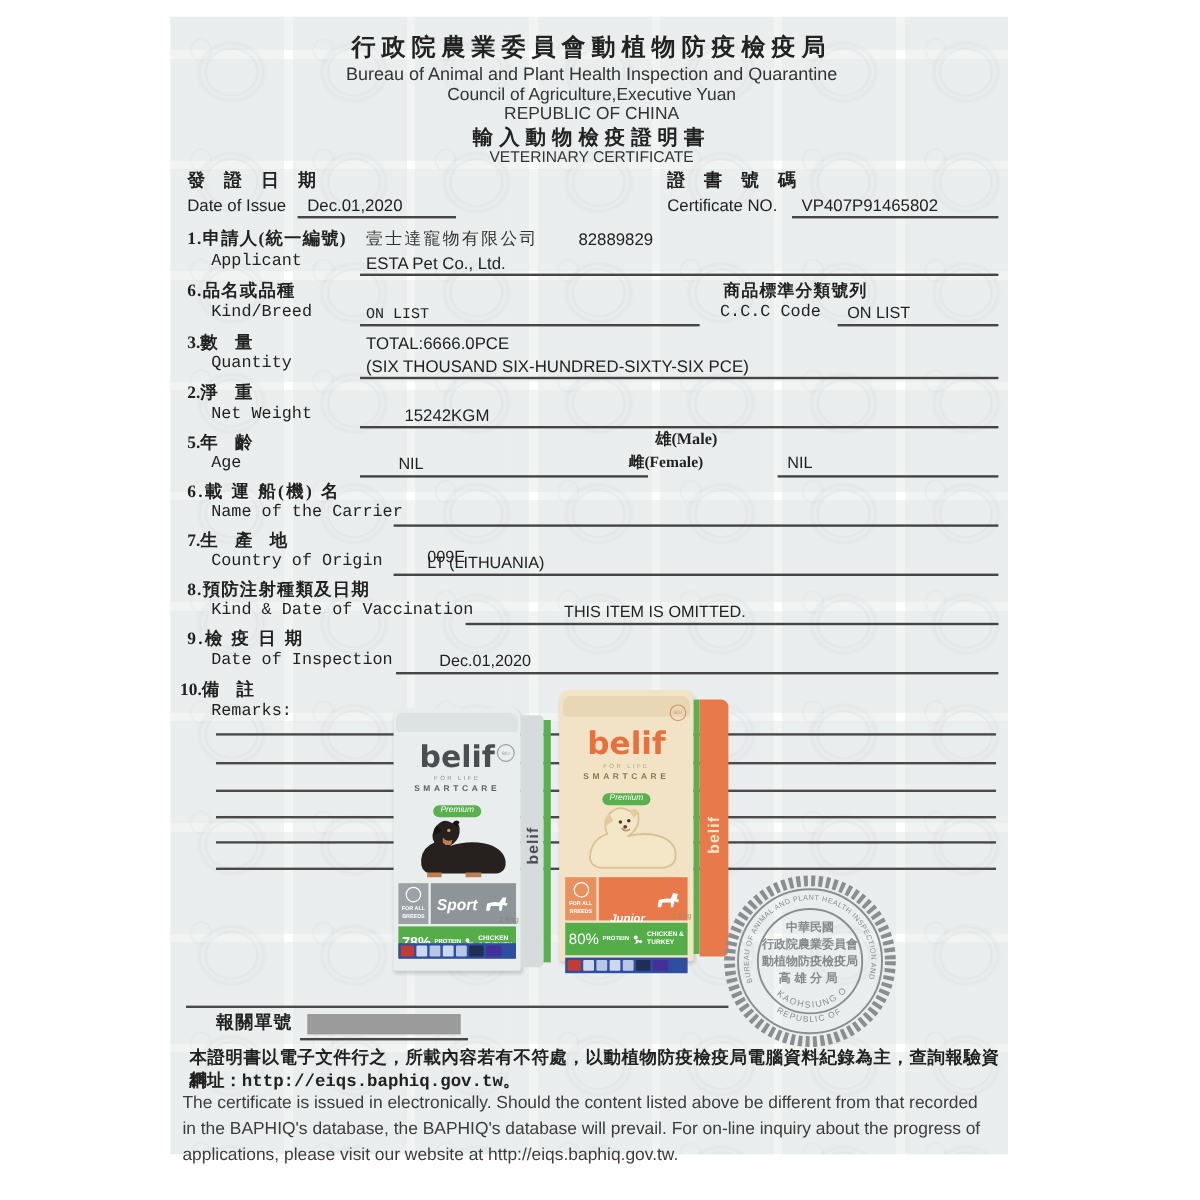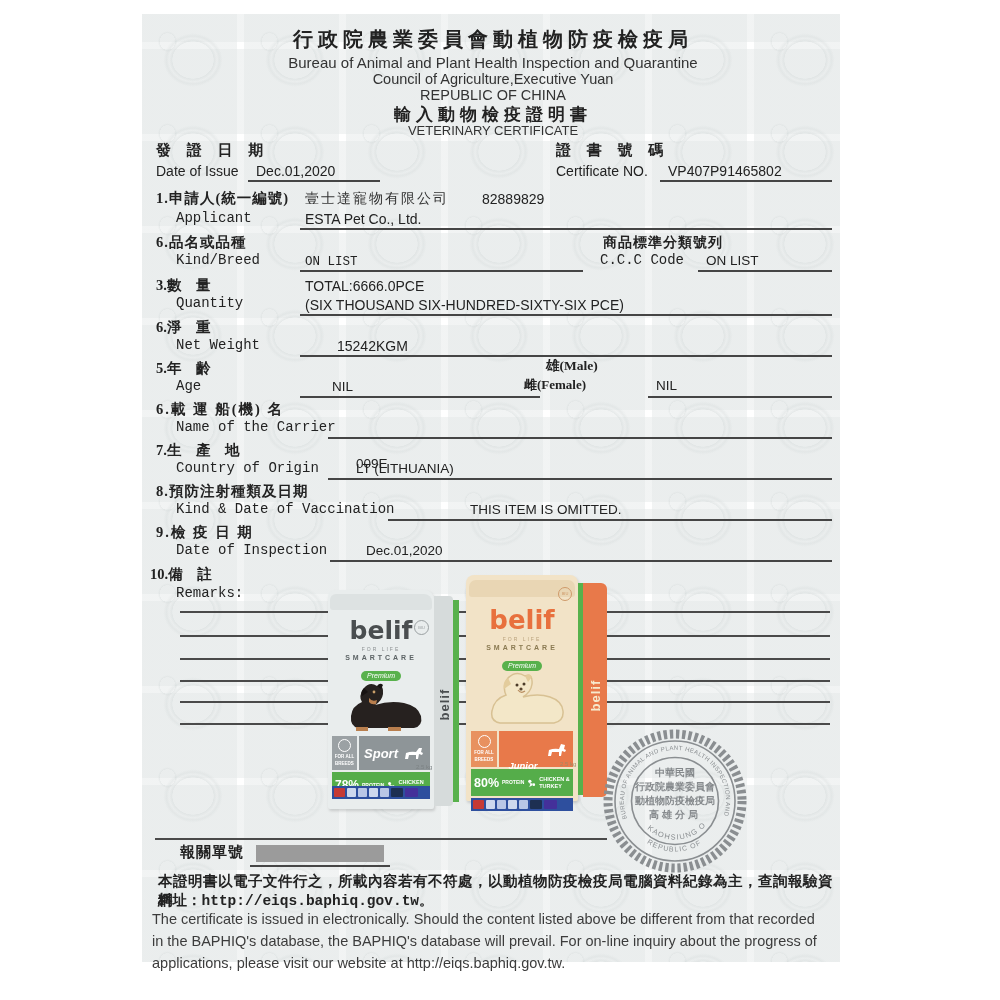--- a/index.html
+++ b/index.html
@@ -70,21 +70,21 @@
 <div class="abs sans z1" style="left:706px;top:253px;font-size:13.5px;">ON LIST</div>
 <div class="abs uline z1" style="left:300px;top:270px;width:283px;"></div>
 <div class="abs uline z1" style="left:698px;top:270px;width:134px;"></div>
 
 <div class="abs cn z1" style="left:156px;top:276px;font-size:14.5px;">3.數　量</div>
 <div class="abs sans z1" style="left:305px;top:278px;font-size:14px;">TOTAL:6666.0PCE</div>
 <div class="abs mono z1" style="left:176px;top:295px;font-size:14px;">Quantity</div>
 <div class="abs sans z1" style="left:305px;top:297px;font-size:14px;">(SIX THOUSAND SIX-HUNDRED-SIXTY-SIX PCE)</div>
 <div class="abs uline z1" style="left:300px;top:314px;width:532px;"></div>
 
-<div class="abs cn z1" style="left:156px;top:318px;font-size:14.5px;">6.淨　重</div>
+<div class="abs cn z1" style="left:156px;top:318px;font-size:14.5px;">2.淨　重</div>
 <div class="abs mono z1" style="left:176px;top:337px;font-size:14px;">Net Weight</div>
 <div class="abs sans z1" style="left:305px;top:338px;font-size:14px;margin-left:32px;">15242KGM</div>
 <div class="abs uline z1" style="left:300px;top:355px;width:532px;"></div>
 
 <div class="abs cn z1" style="left:156px;top:359px;font-size:14.5px;">5.年　齡</div>
 <div class="abs cn z1" style="left:546px;top:357px;font-size:13.5px;">雄(Male)</div>
 <div class="abs mono z1" style="left:176px;top:378px;font-size:14px;">Age</div>
 <div class="abs sans z1" style="left:332px;top:379px;font-size:13.5px;">NIL</div>
 <div class="abs cn z1" style="left:524px;top:376px;font-size:13px;">雌(Female)</div>
 <div class="abs sans z1" style="left:656px;top:378px;font-size:13.5px;">NIL</div>
@@ -202,21 +202,21 @@
     <div class="tinylabel center" style="font-size:4.5px;">FOR ALL BREEDS</div>
   </div>
   <div class="abs" style="left:33px;top:156px;width:74px;height:36px;background:#e8794a;display:flex;align-items:center;justify-content:center;gap:4px;">
     <span style="color:#fff;font-size:9.5px;font-style:italic;font-weight:bold;width:38px;line-height:10px;text-align:center;margin-top:44px;">Junior Puppy</span>
     <svg width="22" height="17" viewBox="0 0 22 17">
       <path d="M2,15 L3,9 Q8,7 13,8 L15,3 L19,4 L18,8 L20,9 L19,11 L16,10 L15,15 L13,15 L13,11 L6,11 L5,15 Z" fill="#ffffff"></path>
     </svg>
   </div>
 
   <div class="abs" style="left:5px;top:194px;width:102px;height:27px;background:#55ad4a;display:flex;align-items:center;gap:3px;padding:0 3px;box-sizing:border-box;">
-    <span style="color:#fff;font-size:12.5px;font-weight:bold;">80%</span>
+    <span style="color:#fff;font-size:12.5px;font-weight:normal;">80%</span>
     <span class="tinylabel" style="font-size:5px;">PROTEIN</span>
     <svg width="16" height="16" viewBox="0 0 16 16">
       <circle cx="5" cy="5" r="3" fill="#fff"></circle>
         <path d="M4,8 Q8,12 3,14 Q9,15 10,9 Z" fill="#fff"></path>
       <circle cx="12" cy="11" r="2.5" fill="#fff"></circle>
     </svg>
     <span class="tinylabel" style="font-size:5.5px;">CHICKEN &amp; TURKEY</span>
   </div>
   <div class="abs" style="left:94px;top:186px;font-size:6px;color:#a08a64;">2.5 kg</div>
 

